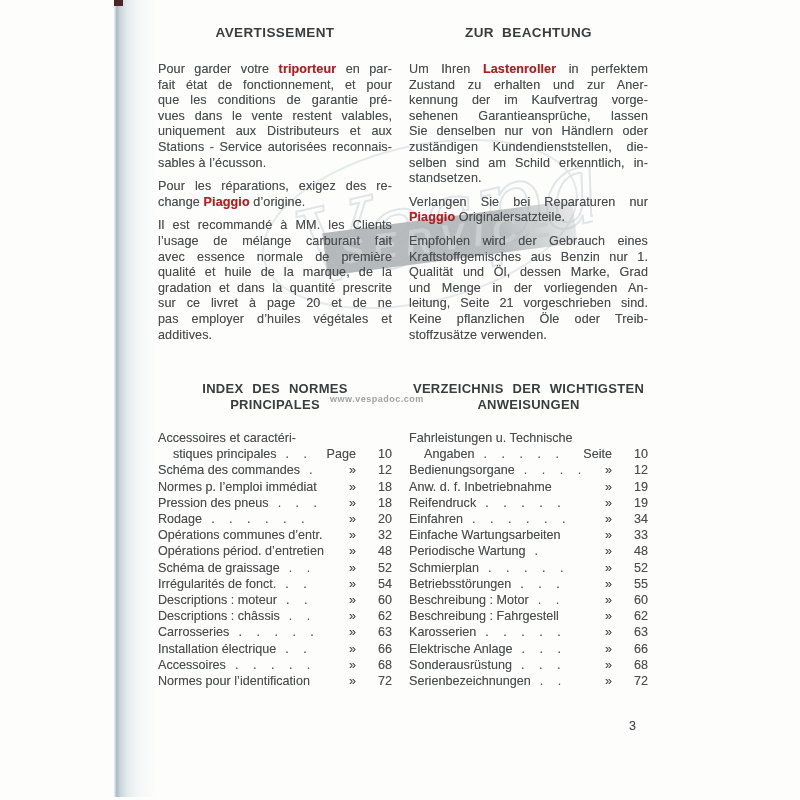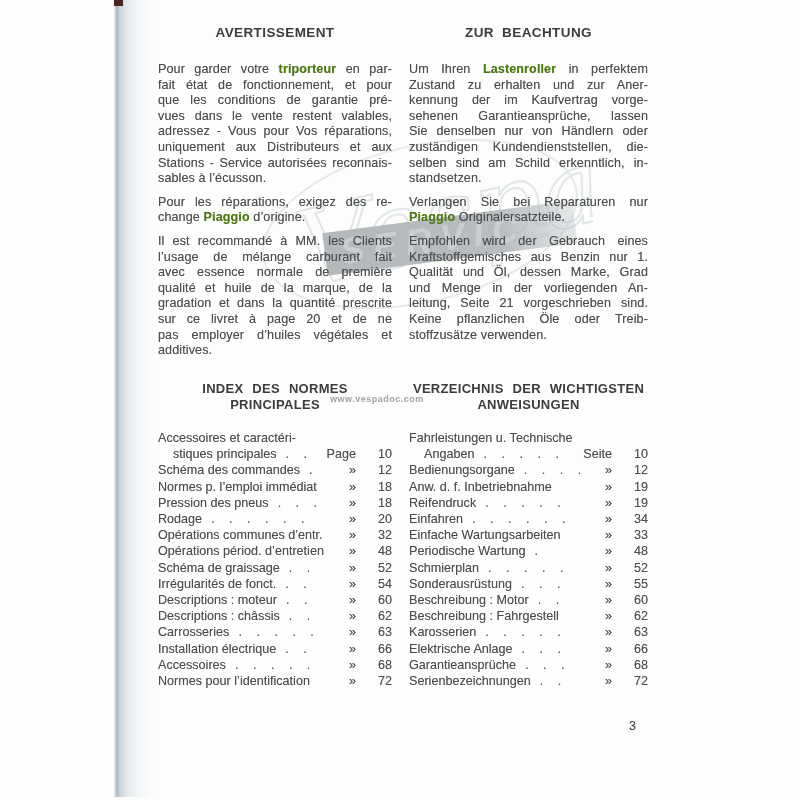--- a/index.html
+++ b/index.html
@@ -61,21 +61,21 @@
     letter-spacing:.3px; word-spacing:5px; color:#3a3c3e;
   }
 
   .para { margin-bottom:8px; }
   .line {
     font-size:12.6px; line-height:15.6px; white-space:nowrap;
     text-align:justify; text-align-last:justify;
     letter-spacing:.1px; text-shadow:0 0 .5px rgba(74,76,78,.5);
   }
   .line.end { text-align-last:left; }
-  .line b { color:#4d7c0f;margin-top:11px; }
+  .line b { color:#b91c1c;margin-top:11px; }
 
   .idx-col { font-size:12.6px; line-height:16.2px; text-shadow:0 0 .5px rgba(74,76,78,.45); }
   .idx-row { display:flex; align-items:baseline; }
   .idx-label { white-space:nowrap; }
   .idx-label.indent { padding-left:15px; }
   .idx-dots { margin-left:9px; letter-spacing:1px; white-space:nowrap; color:#55585a; }
   .idx-fill { flex:1 1 auto; }
   .idx-ref { white-space:nowrap; text-align:right; }
   .idx-num { width:22px; margin-left:14px; text-align:right; white-space:nowrap; }
 
@@ -110,21 +110,20 @@
   <div class="col-header">ZUR BEACHTUNG</div>
 </div>
 
 <div class="grid" id="paras">
   <div class="col">
       <div class="para">
         <div class="line">Pour garder votre <b>triporteur</b> en par-</div>
         <div class="line">fait état de fonctionnement, et pour</div>
         <div class="line">que les conditions de garantie pré-</div>
         <div class="line">vues dans le vente restent valables,</div>
-        <div class="line">adressez - Vous pour Vos réparations,</div>
         <div class="line">uniquement aux Distributeurs et aux</div>
         <div class="line">Stations - Service autorisées reconnais-</div>
         <div class="line end">sables à l’écusson.</div>
       </div>
       <div class="para">
         <div class="line">Pour les réparations, exigez des re-</div>
         <div class="line end">change <b>Piaggio</b> d’origine.</div>
       </div>
       <div class="para">
         <div class="line">Il est recommandé à MM. les Clients</div>
@@ -335,58 +334,58 @@
         <span class="idx-num">48</span>
       </div>
       <div class="idx-row">
         <span class="idx-label">Schmierplan</span>
         <span class="idx-dots">.&nbsp;&nbsp;&nbsp;.&nbsp;&nbsp;&nbsp;.&nbsp;&nbsp;&nbsp;.&nbsp;&nbsp;&nbsp;.</span>
         <span class="idx-fill"></span>
         <span class="idx-ref">»</span>
         <span class="idx-num">52</span>
       </div>
       <div class="idx-row">
+        <span class="idx-label">Betriebsstörungen</span>
+        <span class="idx-dots">.&nbsp;&nbsp;&nbsp;.&nbsp;&nbsp;&nbsp;.</span>
+        <span class="idx-fill"></span>
+        <span class="idx-ref">»</span>
+        <span class="idx-num">55</span>
+      </div>
+      <div class="idx-row">
+        <span class="idx-label">Beschreibung : Motor</span>
+        <span class="idx-dots">.&nbsp;&nbsp;&nbsp;.</span>
+        <span class="idx-fill"></span>
+        <span class="idx-ref">»</span>
+        <span class="idx-num">60</span>
+      </div>
+      <div class="idx-row">
+        <span class="idx-label">Beschreibung : Fahrgestell</span>
+        <span class="idx-fill"></span>
+        <span class="idx-ref">»</span>
+        <span class="idx-num">62</span>
+      </div>
+      <div class="idx-row">
+        <span class="idx-label">Karosserien</span>
+        <span class="idx-dots">.&nbsp;&nbsp;&nbsp;.&nbsp;&nbsp;&nbsp;.&nbsp;&nbsp;&nbsp;.&nbsp;&nbsp;&nbsp;.</span>
+        <span class="idx-fill"></span>
+        <span class="idx-ref">»</span>
+        <span class="idx-num">63</span>
+      </div>
+      <div class="idx-row">
+        <span class="idx-label">Elektrische Anlage</span>
+        <span class="idx-dots">.&nbsp;&nbsp;&nbsp;.&nbsp;&nbsp;&nbsp;.</span>
+        <span class="idx-fill"></span>
+        <span class="idx-ref">»</span>
+        <span class="idx-num">66</span>
+      </div>
+      <div class="idx-row">
         <span class="idx-label">Sonderausrüstung</span>
         <span class="idx-dots">.&nbsp;&nbsp;&nbsp;.&nbsp;&nbsp;&nbsp;.</span>
         <span class="idx-fill"></span>
         <span class="idx-ref">»</span>
-        <span class="idx-num">55</span>
-      </div>
-      <div class="idx-row">
-        <span class="idx-label">Beschreibung : Motor</span>
-        <span class="idx-dots">.&nbsp;&nbsp;&nbsp;.</span>
-        <span class="idx-fill"></span>
-        <span class="idx-ref">»</span>
-        <span class="idx-num">60</span>
-      </div>
-      <div class="idx-row">
-        <span class="idx-label">Beschreibung : Fahrgestell</span>
-        <span class="idx-fill"></span>
-        <span class="idx-ref">»</span>
-        <span class="idx-num">62</span>
-      </div>
-      <div class="idx-row">
-        <span class="idx-label">Karosserien</span>
-        <span class="idx-dots">.&nbsp;&nbsp;&nbsp;.&nbsp;&nbsp;&nbsp;.&nbsp;&nbsp;&nbsp;.&nbsp;&nbsp;&nbsp;.</span>
-        <span class="idx-fill"></span>
-        <span class="idx-ref">»</span>
-        <span class="idx-num">63</span>
-      </div>
-      <div class="idx-row">
-        <span class="idx-label">Elektrische Anlage</span>
-        <span class="idx-dots">.&nbsp;&nbsp;&nbsp;.&nbsp;&nbsp;&nbsp;.</span>
-        <span class="idx-fill"></span>
-        <span class="idx-ref">»</span>
-        <span class="idx-num">66</span>
-      </div>
-      <div class="idx-row">
-        <span class="idx-label">Garantieansprüche</span>
-        <span class="idx-dots">.&nbsp;&nbsp;&nbsp;.&nbsp;&nbsp;&nbsp;.</span>
-        <span class="idx-fill"></span>
-        <span class="idx-ref">»</span>
         <span class="idx-num">68</span>
       </div>
       <div class="idx-row">
         <span class="idx-label">Serienbezeichnungen</span>
         <span class="idx-dots">.&nbsp;&nbsp;&nbsp;.</span>
         <span class="idx-fill"></span>
         <span class="idx-ref">»</span>
         <span class="idx-num">72</span>
       </div>
     </div>

